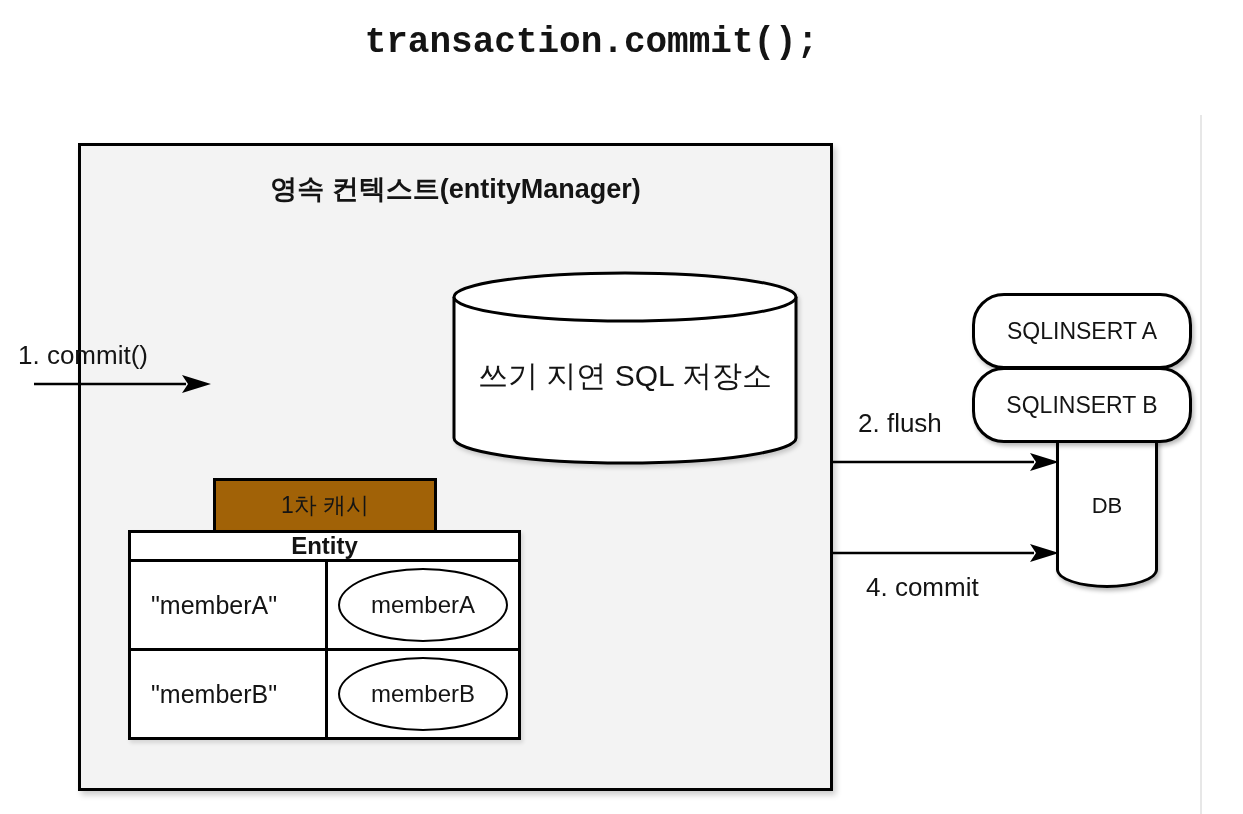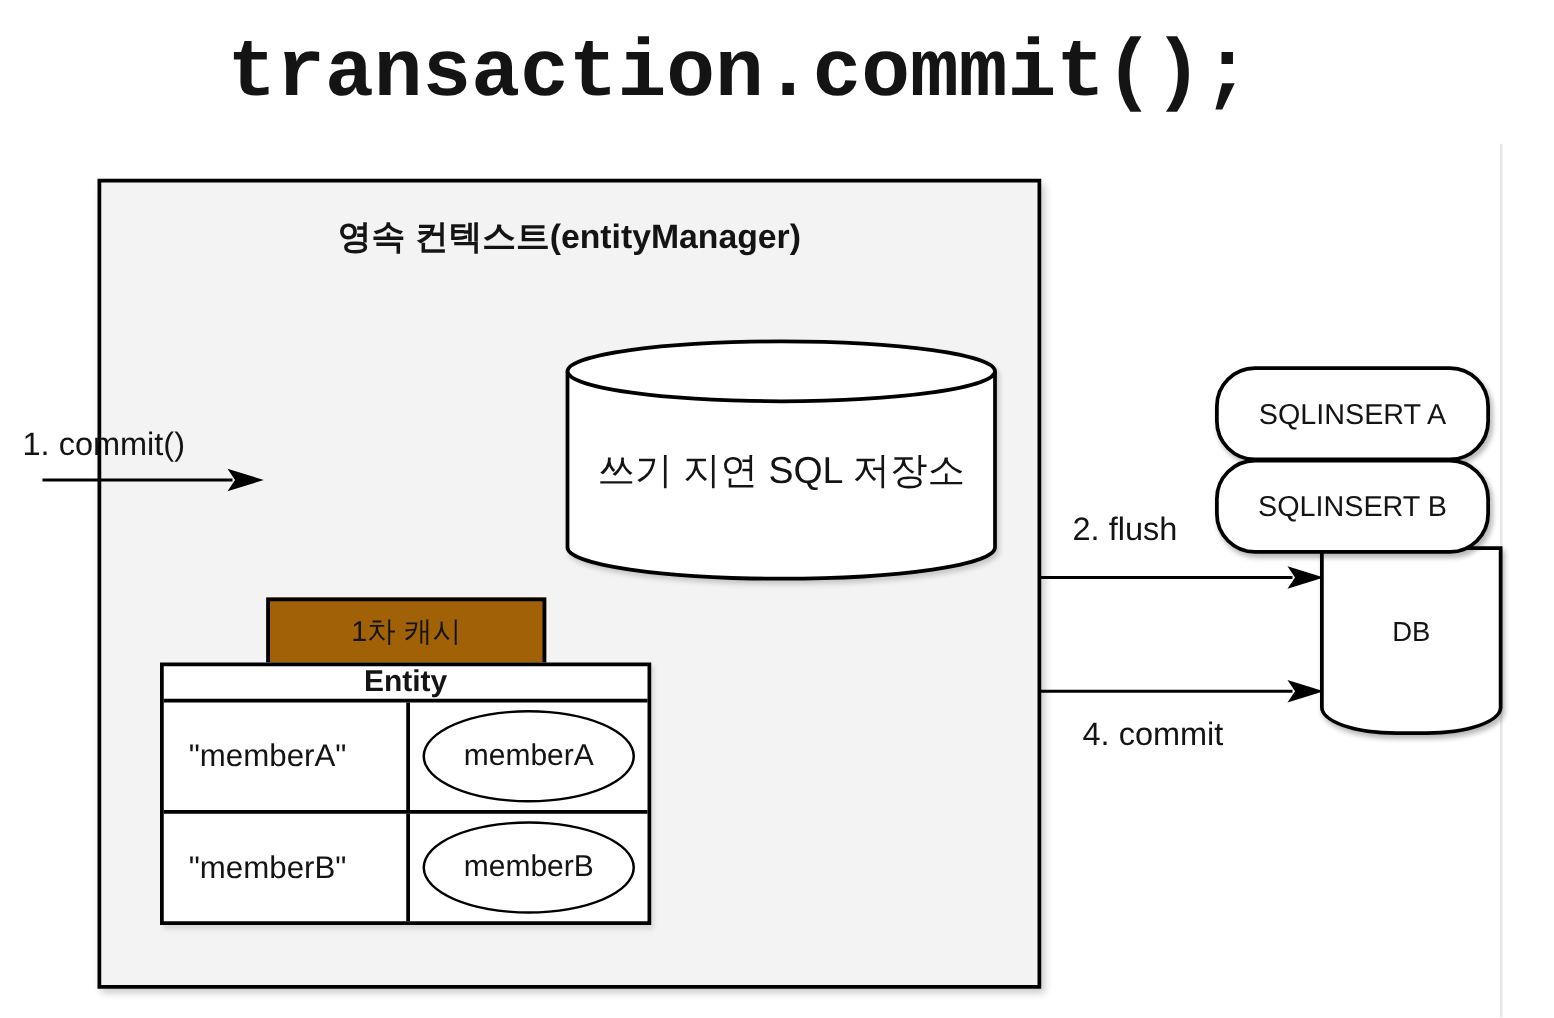--- a/index.html
+++ b/index.html
@@ -13,21 +13,21 @@
   .stage{
     position:relative;width:1243px;height:814px;overflow:hidden;
     background:var(--background);
     font-family:"Liberation Sans",sans-serif;
     color:#141414;
   }
   
   .title{
     position:absolute;left:0;top:22px;width:1183px;text-align:center;
     font-family:"Liberation Mono","DejaVu Sans Mono",monospace;
-    font-weight:bold;font-size:65px;letter-spacing:0;white-space:nowrap;
+    font-weight:bold;font-size:36px;letter-spacing:0;white-space:nowrap;
   }
   
   .context-box{
     position:absolute;left:78px;top:143px;width:755px;height:648px;
     background:var(--context-box-fill);border:3px solid var(--stroke);
     box-shadow:3px 4px 6px rgba(0,0,0,0.20);z-index:1;
   }
   .context-label{
     position:absolute;left:78px;top:171px;width:755px;text-align:center;
     font-size:27px;font-weight:bold;z-index:2;
@@ -71,21 +71,21 @@
   .arrow polygon{fill:var(--stroke);}
   .flow-label{position:absolute;font-size:26px;z-index:6;white-space:nowrap;}
   .lbl-commit-in{left:18px;top:340px;}
   .lbl-flush{left:858px;top:408px;}
   .lbl-commit-out{left:866px;top:572px;}
   .arrow-commit-in{left:30px;top:371px;width:185px;height:26px;}
   .arrow-flush{left:831px;top:449px;width:232px;height:26px;}
   .arrow-commit-out{left:831px;top:540px;width:232px;height:26px;}
   
   .db-cyl{
-    position:absolute;left:1056px;top:437px;width:146px;height:151px;
+    position:absolute;left:1056px;top:437px;width:102px;height:151px;
     background:#fff;border:3px solid var(--stroke);
     border-bottom-left-radius:61px 22px;border-bottom-right-radius:61px 22px;
     box-shadow:2px 3px 4px rgba(0,0,0,0.28);z-index:2;
     display:flex;align-items:center;justify-content:center;
   }
   .db-label{font-size:22px;padding-bottom:14px;}
   
   .sql-box{
     position:absolute;left:972px;width:220px;height:76px;
     background:#fff;border:3.5px solid var(--stroke);border-radius:32px;

